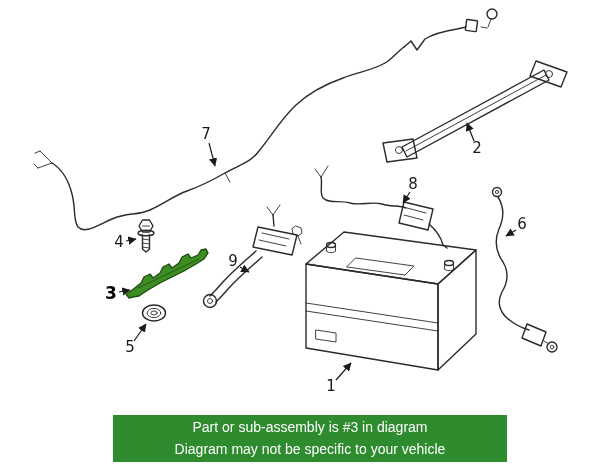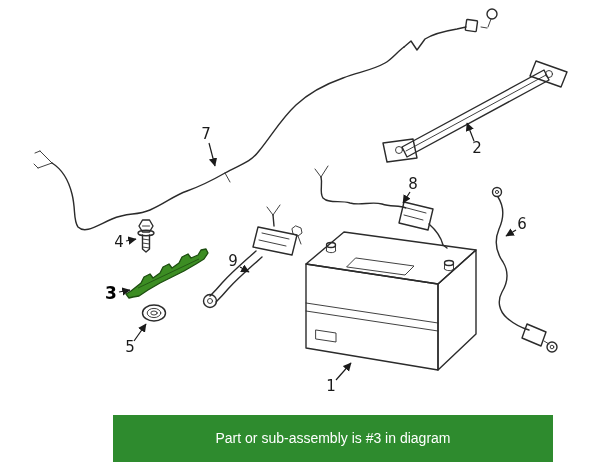--- a/index.html
+++ b/index.html
@@ -9,21 +9,21 @@
   }
   .stage svg{position:absolute;left:0;top:0;}
   .art{fill:none;stroke:#2b2b2b;stroke-width:1.4;stroke-linecap:round;stroke-linejoin:round;}
   .thin{fill:none;stroke:#2b2b2b;stroke-width:0.9;stroke-linecap:round;stroke-linejoin:round;}
   .leader{stroke:#1a1a1a;stroke-width:1.2;fill:none;}
   .hl-part{stroke:#1d4e10;stroke-width:1.3;stroke-linejoin:round;}
   .hl-detail{stroke:#1d4e10;stroke-width:0.8;fill:none;}
   svg text{font-family:"DejaVu Sans","Liberation Sans",sans-serif;font-size:15px;fill:#1a1a1a;text-anchor:middle;}
   svg text.hl{font-size:17px;font-weight:bold;fill:#000000;}
   .banner{
-    position:absolute;left:113px;top:415px;width:440px;height:47px;
+    position:absolute;left:113px;top:415px;width:394px;height:47px;
     display:flex;flex-direction:column;align-items:center;justify-content:center;
     font-size:14px;line-height:1.55;text-align:center;
   }
 </style>
 </head>
 <body>
 
 <div class="stage">
 
   <svg width="600" height="468" viewBox="0 0 600 468">
@@ -140,15 +140,16 @@
       <line class="leader" x1="410" y1="192" x2="403" y2="203" marker-end="url(#arrow)"></line>
       <text x="413" y="189">8</text>
 
       <line class="leader" x1="240" y1="267" x2="249" y2="272" marker-end="url(#arrow)"></line>
       <text x="233" y="266">9</text>
     </g>
   </svg>
 
   <div class="banner" style="background: rgb(46, 139, 46); color: rgb(255, 255, 255);">
     <div>Part or sub-assembly is #3 in diagram</div>
+    <div>Diagram may not be specific to your vehicle</div>
   </div>
 
 </div>
 
 </body></html>

